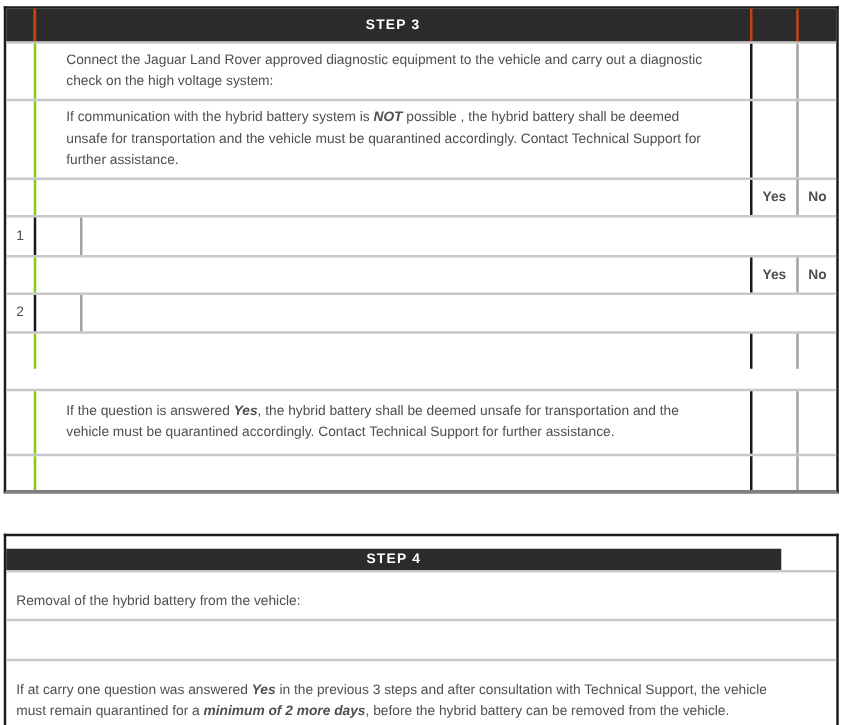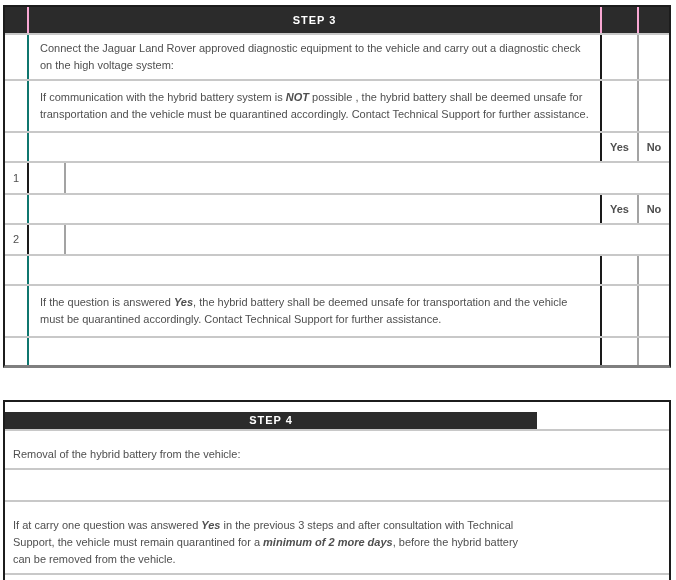--- a/index.html
+++ b/index.html
@@ -42,50 +42,50 @@
   .cell {
     box-sizing: border-box;
     display: flex;
     align-items: center;
     font-size: 11px;
     line-height: 17px;
     color: #4f4f4f;
   }
   
   .c-num  { width: 22px;  justify-content: center; }
-  .c-text { width: 573px; border-left: 2px solid #0f766e; padding: 5px 11px; }
+  .c-text { width: 573px; border-left: 2px solid #84cc16; padding: 5px 24px; }
   .c-yes  { width: 37px;  border-left: 2px solid #1a1a1a; justify-content: center; font-weight: bold; }
   .c-no   { width: 32px;  border-left: 2px solid #a3a3a3; justify-content: center; font-weight: bold; }
   
   .row-header { border-top: none; }
   .row-header .cell {
     background: #2b2b2b;
     color: #ffffff;
     font-weight: bold;
     justify-content: center;
     letter-spacing: 1px;
     padding: 0;
   }
   .row-header .c-text,
   .row-header .c-yes,
-  .row-header .c-no { border-left: 2px solid #f9a8d4; }
+  .row-header .c-no { border-left: 2px solid #c2410c; }
   .tbl-step3 .row-header { min-height: 26px; }
   .tbl-step4 .row-header { min-height: 26px; }
   
-  .c-full { width: 532px; padding: 5px 8px; margin-top: 10px; }
+  .c-full { width: 620px; padding: 5px 8px; margin-top: 10px; }
   .tbl-step4 .row-header .c-full { padding: 0; justify-content: center; }
   
   .r-s3-connect   { min-height: 46px; }
   .r-s3-nocomm    { min-height: 52px; }
   .r-s3-yn1       { min-height: 30px; }
   .r-s3-q1        { min-height: 32px; }
   .r-s3-yn2       { min-height: 30px; }
   .r-s3-q2        { min-height: 31px; }
   .r-s3-blank1    { min-height: 30px; }
-  .r-s3-answered  { min-height: 52px; }
+  .r-s3-answered  { min-height: 52px; margin-top: 16px; }
   .r-s3-blank2    { min-height: 29px; }
   .r-s4-removal   { min-height: 37px; align-items: center; }
   .r-s4-blank1    { min-height: 32px; }
   .r-s4-quarantine{ min-height: 44px; }
   .r-s4-blank2    { min-height: 33px; }
   .seg-b { font-weight: bold; font-style: italic; }
 </style>
 </head>
 <body>
 

